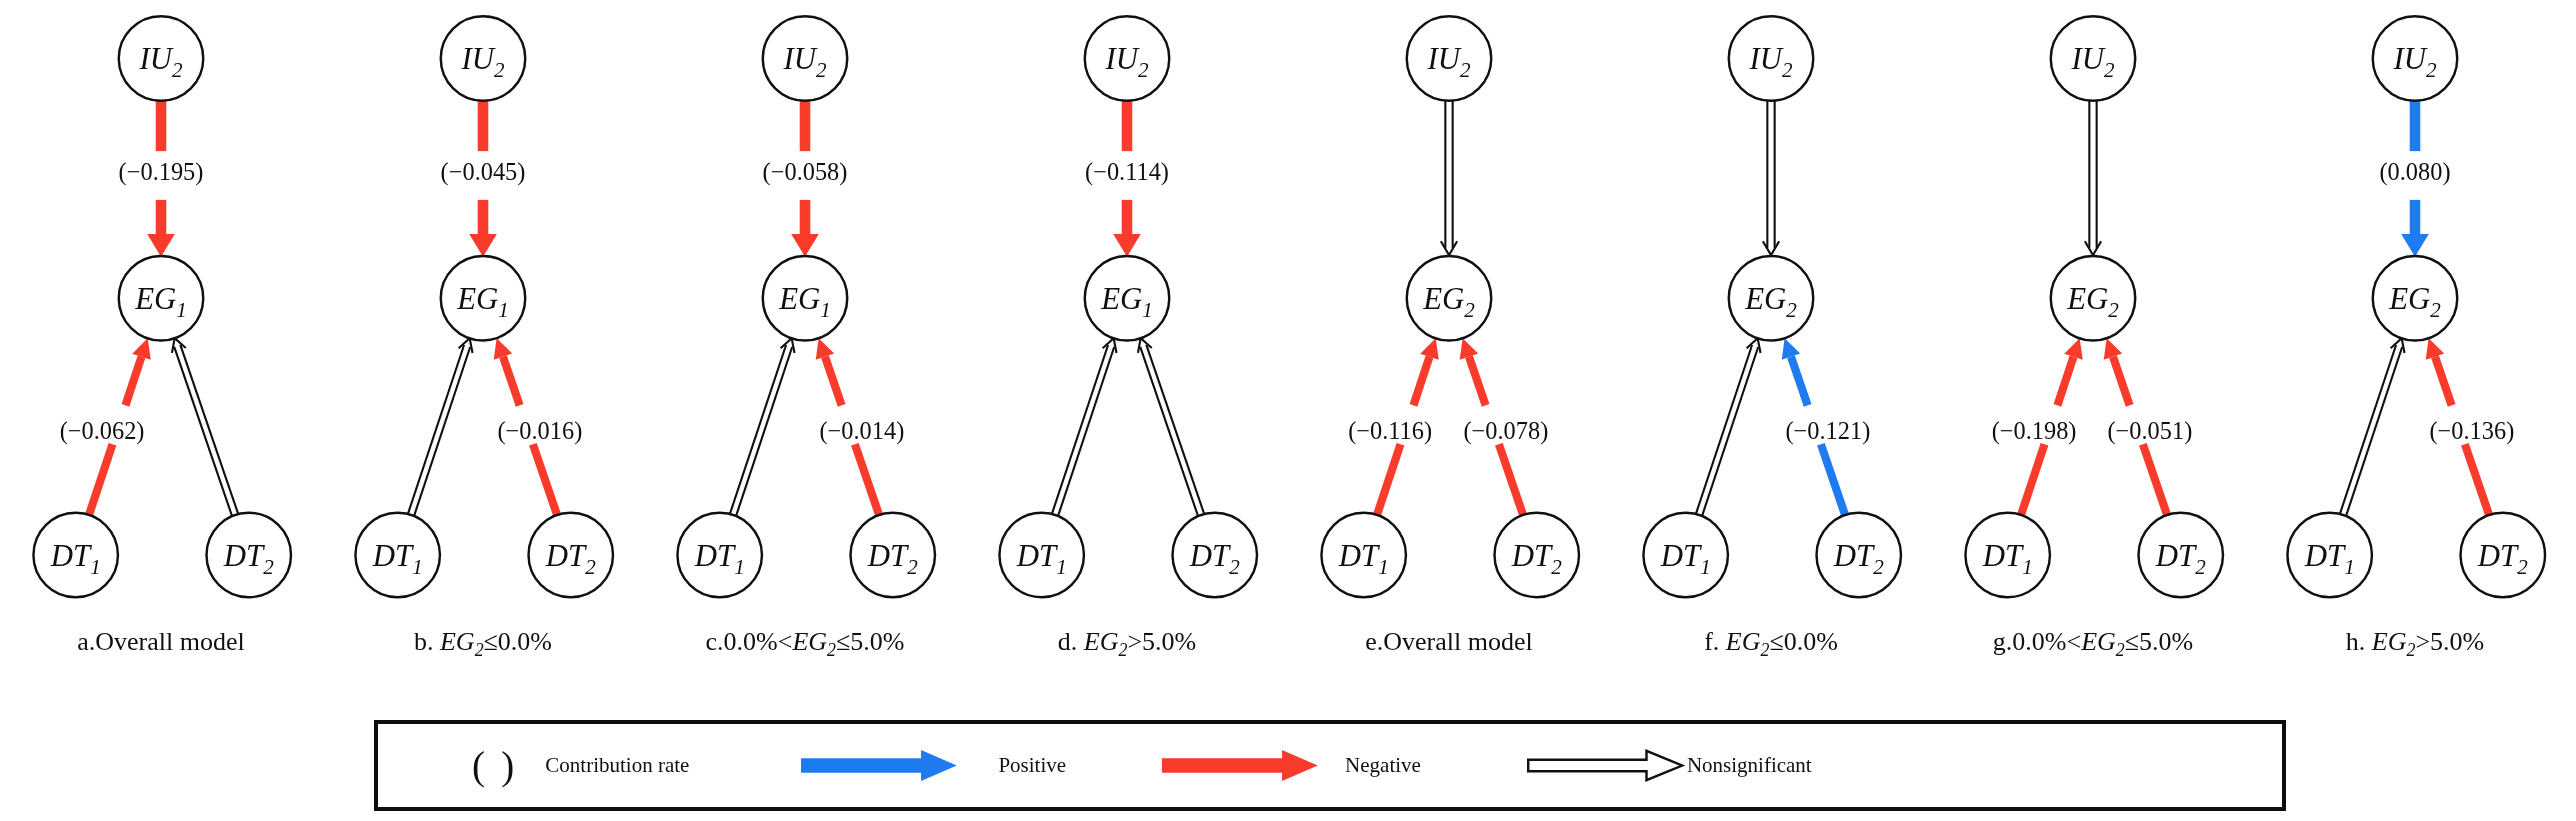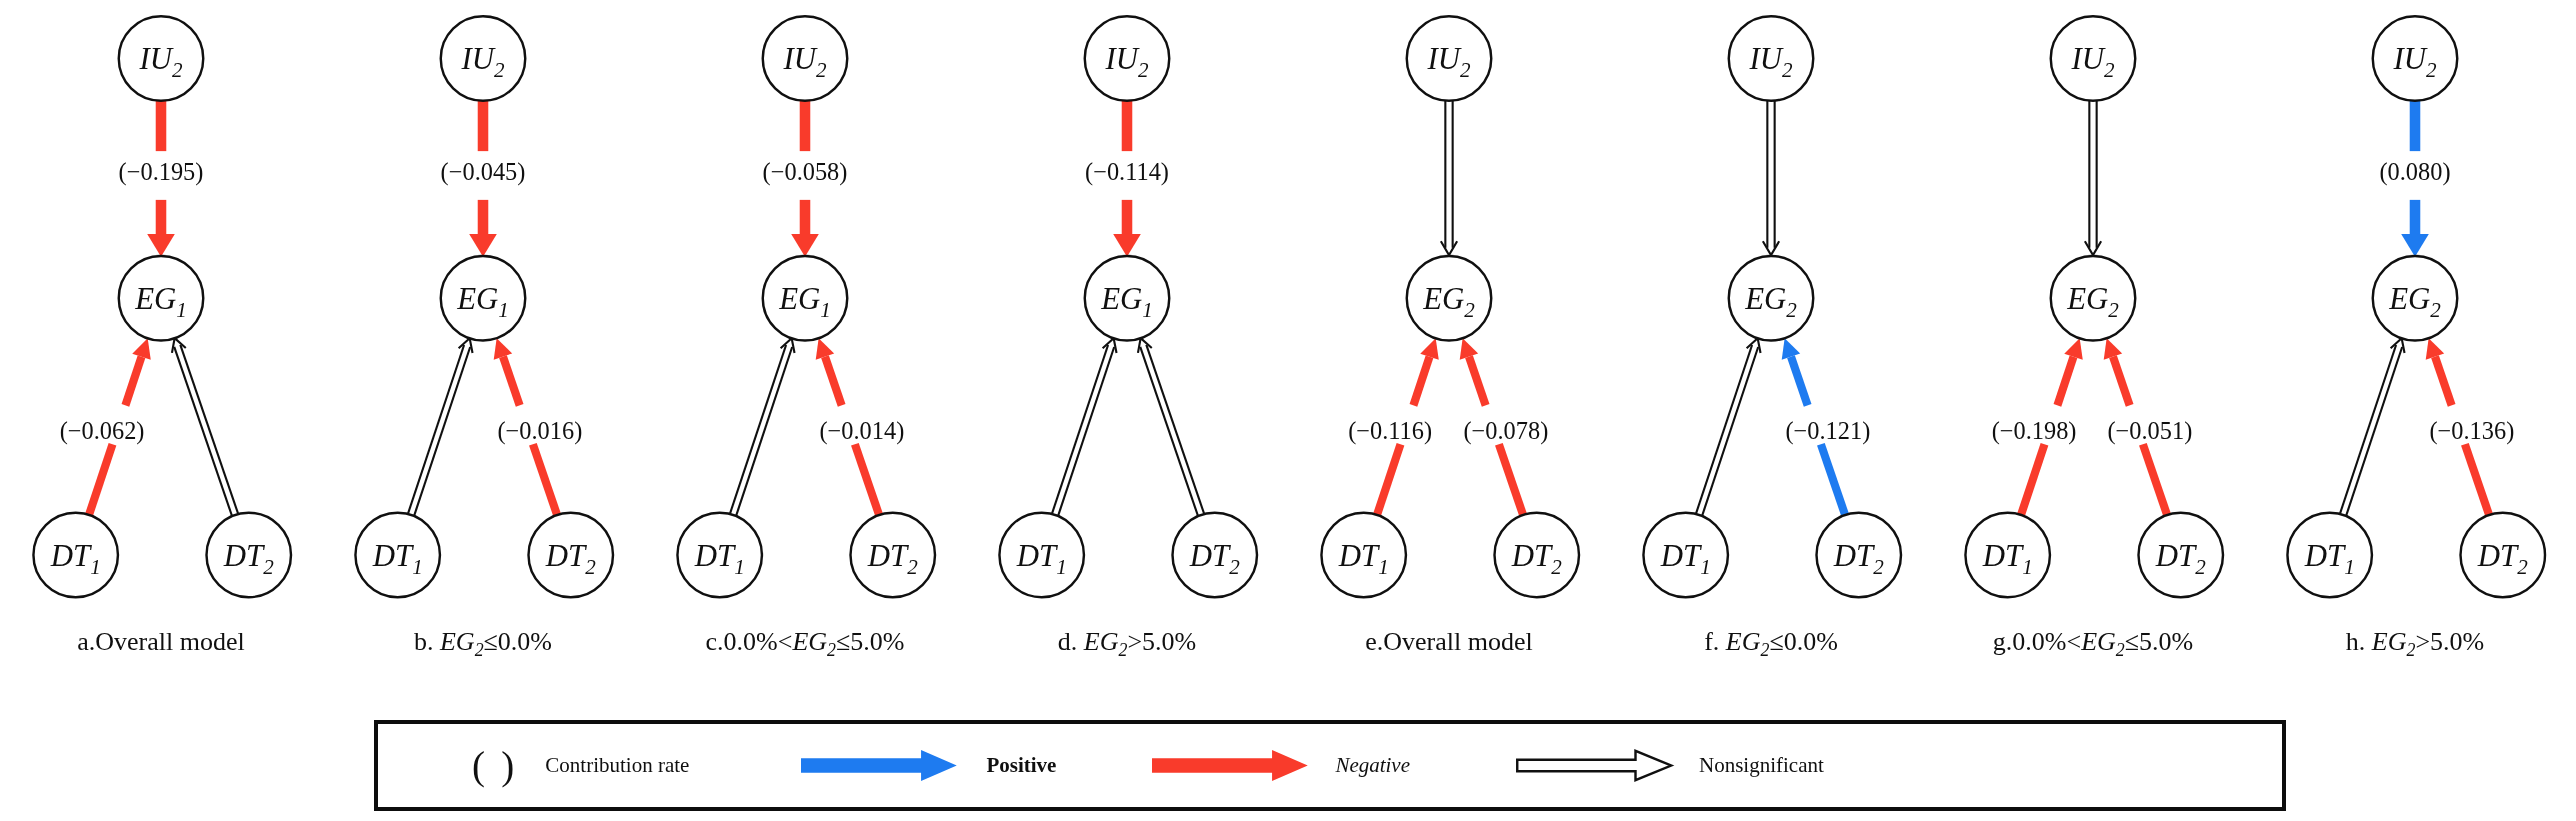--- a/index.html
+++ b/index.html
@@ -7,25 +7,25 @@
           font-family:"Liberation Serif","DejaVu Serif",serif;}
   .panels{position:absolute;left:0;top:0;width:2576px;height:689px;display:flex;justify-content:space-between;}
   .panel{flex:none;width:322px;height:689px;}
   .legend{position:absolute;left:374px;top:720px;width:1912px;height:91px;border:4.9px solid #0d0d0d;
           box-sizing:border-box;background:#ffffff;display:flex;align-items:center;color:#101010;}
   .lg-paren{font-size:39px;letter-spacing:3.2px;margin-left:94px;line-height:1;}
   .lg-text{font-size:21px;line-height:1;}
   .lg-contrib{margin-left:28px;}
   .lg-arrow{flex:none;height:39px;}
   .lg-blue{width:159px;margin-left:112px;}
-  .lg-pos{margin-left:26px;font-weight:bold;}
+  .lg-pos{margin-left:38px;}
   .lg-red{width:159px;margin-left:96px;}
-  .lg-neg{margin-left:24px;font-style:italic;}
+  .lg-neg{margin-left:24px;}
   .lg-hollow{width:162px;margin-left:104px;}
-  .lg-ns{margin-left:23px;}
+  .lg-ns{}
 </style>
 </head>
 <body>
 
 <div class="figure">
 
   <div class="panels">
       <svg viewBox="0 0 396 848" width="322" height="689" class="panel">
         <g>
           <line x1="198" y1="124" x2="198" y2="186" stroke="#f93b2b" stroke-width="13"></line>

